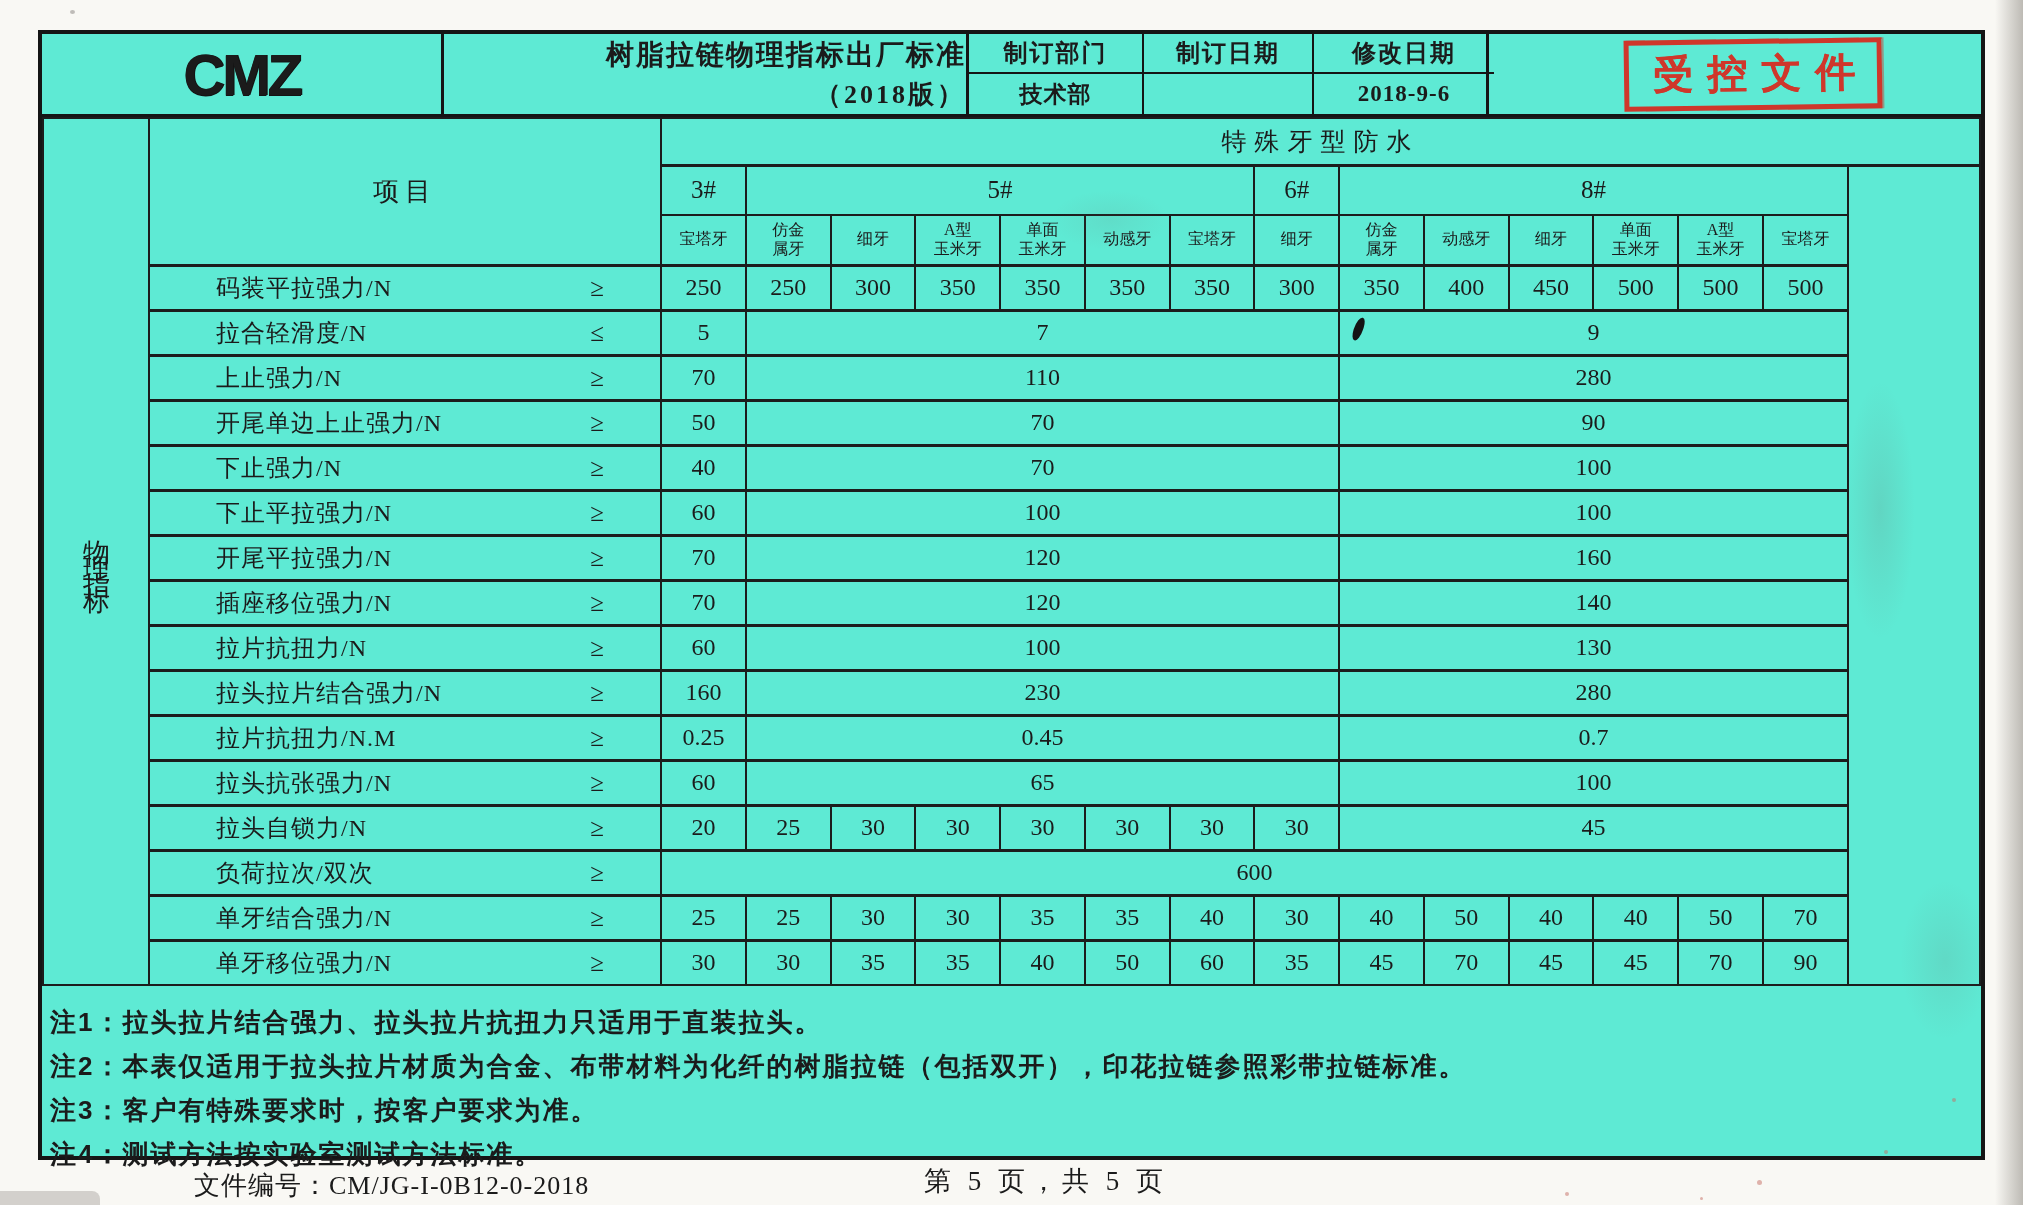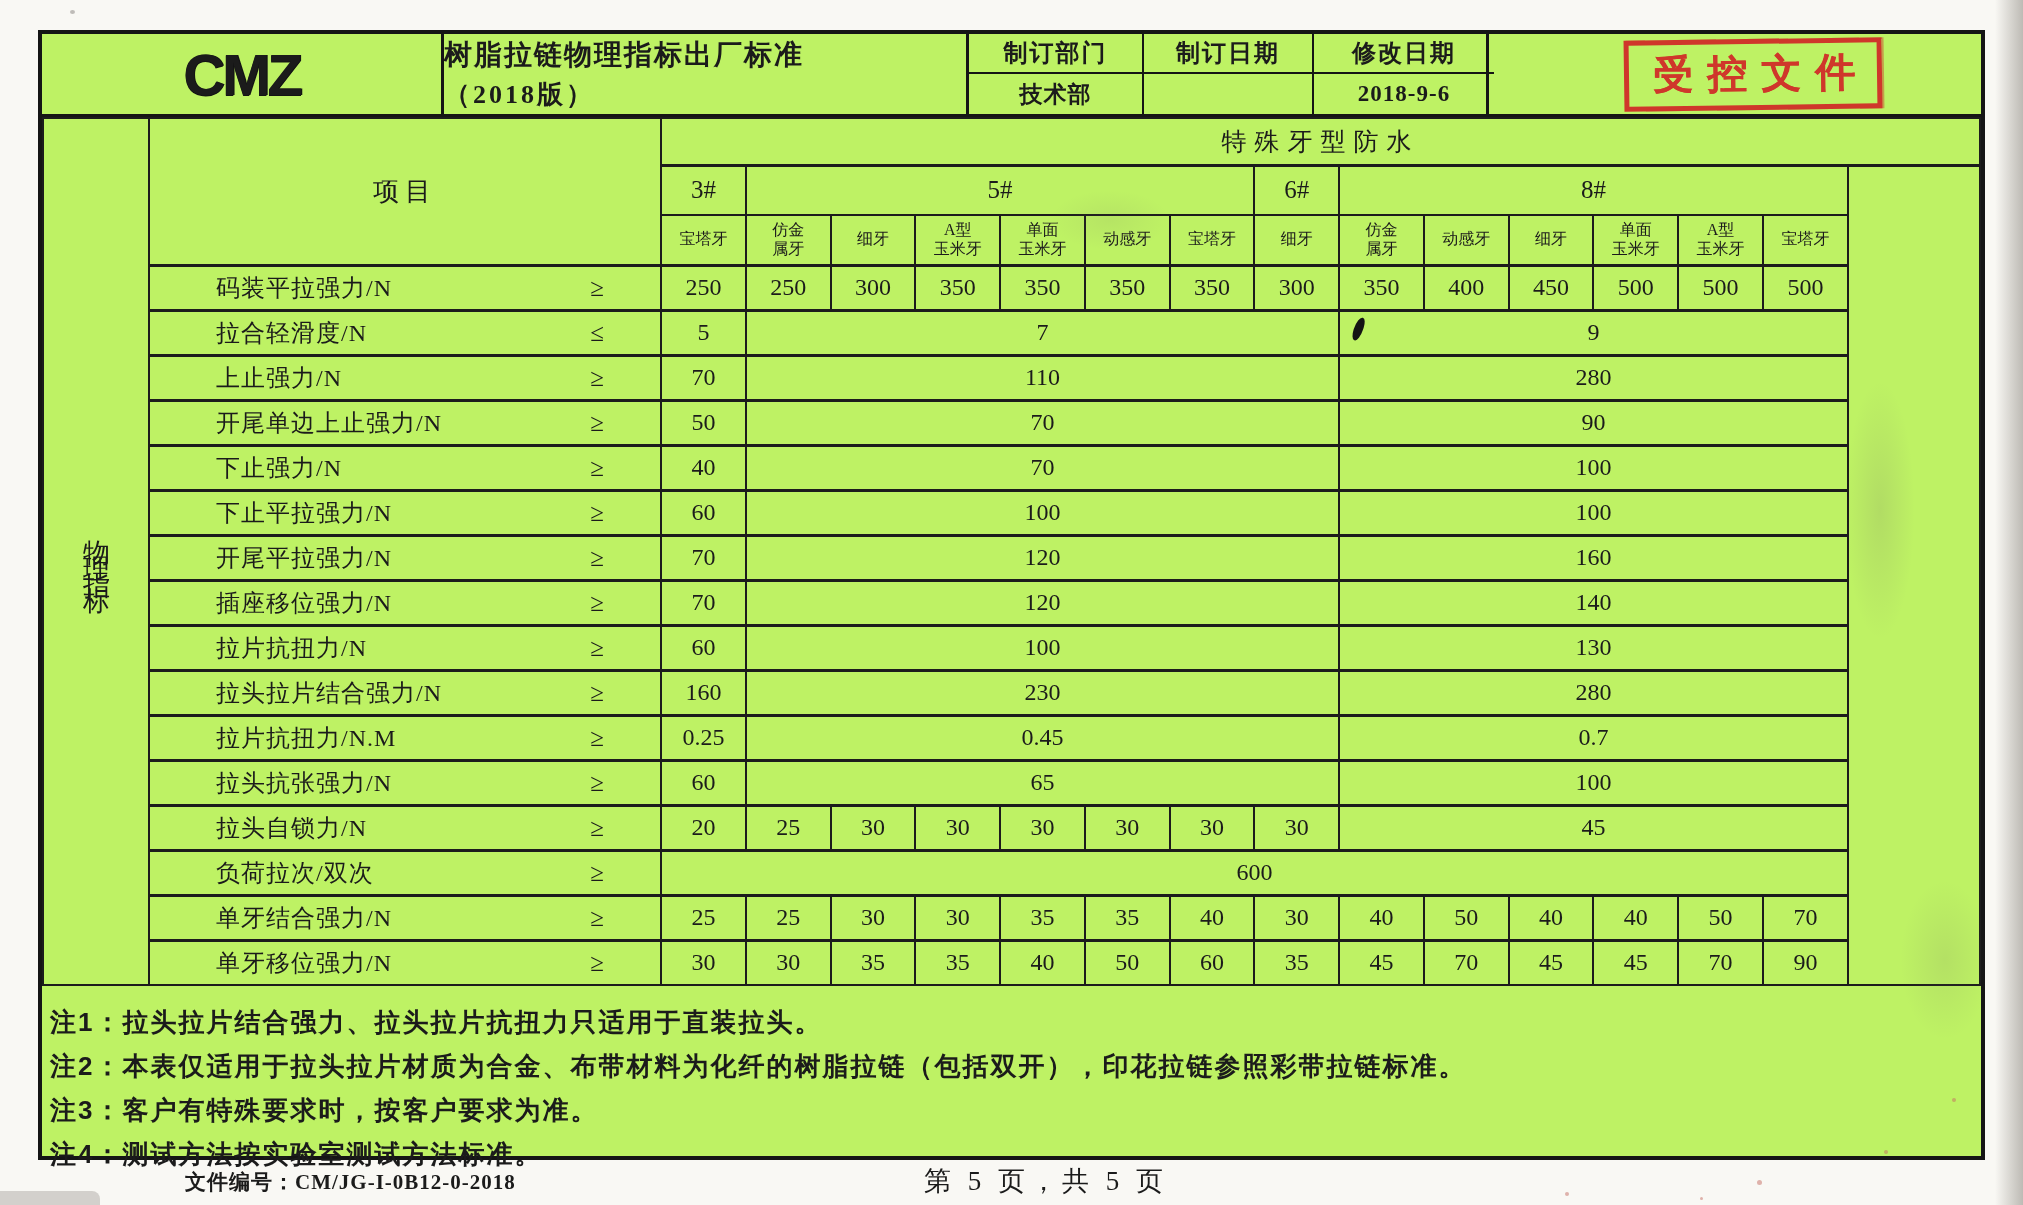--- a/index.html
+++ b/index.html
@@ -9,35 +9,35 @@
     font-family:"Liberation Serif","DejaVu Serif",serif;
     color:#1b1b1b;
   }
   .page{
     position:absolute;inset:0;
     background:#f9f8f4;
   }
   
   .frame{
     position:absolute;left:38px;top:30px;width:1947px;height:1130px;
-    border:4px solid #151515;box-sizing:border-box;background:#bef264;
+    border:4px solid #151515;box-sizing:border-box;background:#5eead4;
   }
   
   .band{display:flex;height:80px;border-bottom:3px solid #151515;box-sizing:content-box;}
   .band>div{box-sizing:border-box;}
   .cell-logo{width:402px;border-right:3px solid #151515;display:flex;align-items:center;justify-content:center;gap:6px;}
   .logo-latin{
     font-family:"Liberation Sans","DejaVu Sans",sans-serif;font-weight:bold;
     font-size:58px;letter-spacing:-3px;text-shadow:1.2px 0 #141414,0 .6px #141414;
   }
   .logo-cn{
     font-family:"Liberation Sans","DejaVu Sans",sans-serif;font-weight:bold;
     font-size:43px;letter-spacing:1px;text-shadow:.7px 0 #141414;
   }
-  .cell-title{width:525px;border-right:3px solid #151515;display:flex;flex-direction:column;align-items:flex-start;justify-content:center;}
+  .cell-title{width:525px;border-right:3px solid #151515;display:flex;flex-direction:column;align-items:flex-end;justify-content:center;}
   .title1{font-size:28px;font-weight:bold;letter-spacing:2px;}
   .title2{font-size:26px;font-weight:bold;letter-spacing:3px;margin-top:3px;}
   .cell-meta{width:520px;border-right:3px solid #151515;display:grid;grid-template-columns:175px 170px 180px;grid-template-rows:1fr 1fr;}
   .meta-cell{display:flex;align-items:center;justify-content:center;border-right:2px solid #151515;font-size:24px;font-weight:bold;letter-spacing:2px;}
   .meta-cell:nth-child(3n){border-right:none;}
   .meta-head{border-bottom:2px solid #151515;}
   .meta-val{font-weight:600;font-size:23px;letter-spacing:1px;}
   .cell-stamp{flex:1;display:flex;align-items:center;justify-content:center;position:relative;padding-left:36px;}
   .stamp{
     border:5px solid #cf372b;color:#cf372b;
@@ -72,21 +72,21 @@
   .val-cell{font-size:24px;}
   .gutter-cell{background:transparent;}
   
   .notes{padding:14px 26px 0 8px;}
   .note-line{
     display:flex;font-family:"Liberation Sans","DejaVu Sans",sans-serif;
     font-weight:bold;font-size:26px;line-height:44px;letter-spacing:2px;
   }
   .note-label{flex:none;}
   
-  .doc-no-line{position:absolute;left:185px;top:1168px;font-size:21px;font-weight:bold;letter-spacing:1px;}
+  .doc-no-line{position:absolute;left:194px;top:1168px;font-size:26px;font-weight:normal;letter-spacing:1px;}
   .page-no{position:absolute;left:924px;top:1163px;font-size:27px;font-weight:500;letter-spacing:5px;}
   
   .scan-right{position:absolute;top:0;right:0;width:28px;height:100%;
     background:linear-gradient(90deg,rgba(148,144,136,0),rgba(140,136,128,.55));}
   .scan-corner{position:absolute;left:0;bottom:0;width:100px;height:14px;background:rgba(140,136,128,.35);border-top-right-radius:8px;}
   .ink-blot{position:absolute;left:1354px;top:317px;width:9px;height:24px;background:#141414;border-radius:60% 40% 55% 45%;transform:rotate(18deg);}
   .smudge{position:absolute;border-radius:50%;pointer-events:none;}
   .sm1{left:1845px;top:380px;width:70px;height:260px;background:radial-gradient(ellipse at center,rgba(110,106,100,.16),rgba(110,106,100,0) 70%);}
   .sm2{left:1900px;top:880px;width:90px;height:160px;background:radial-gradient(ellipse at center,rgba(110,106,100,.13),rgba(110,106,100,0) 70%);}
   .sm3{left:1050px;top:190px;width:120px;height:60px;background:radial-gradient(ellipse at center,rgba(110,106,100,.10),rgba(110,106,100,0) 70%);}

